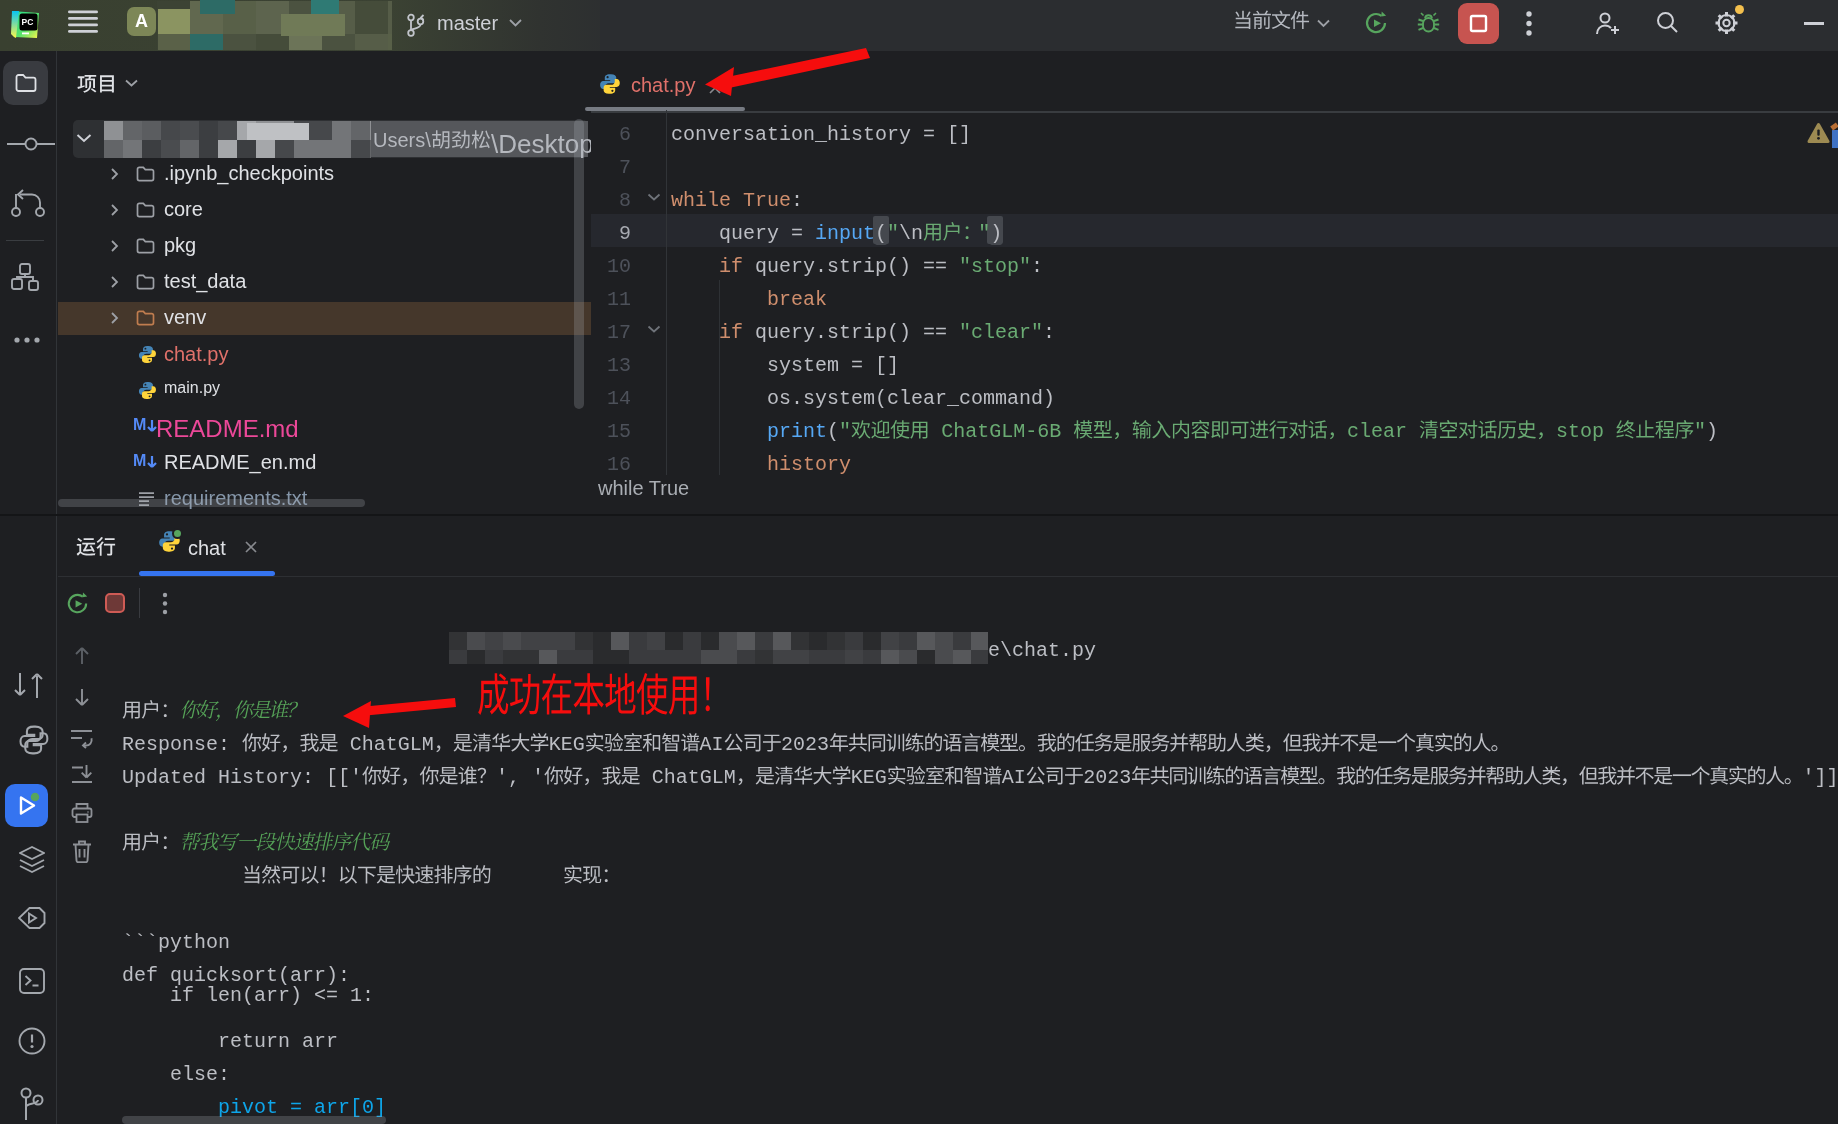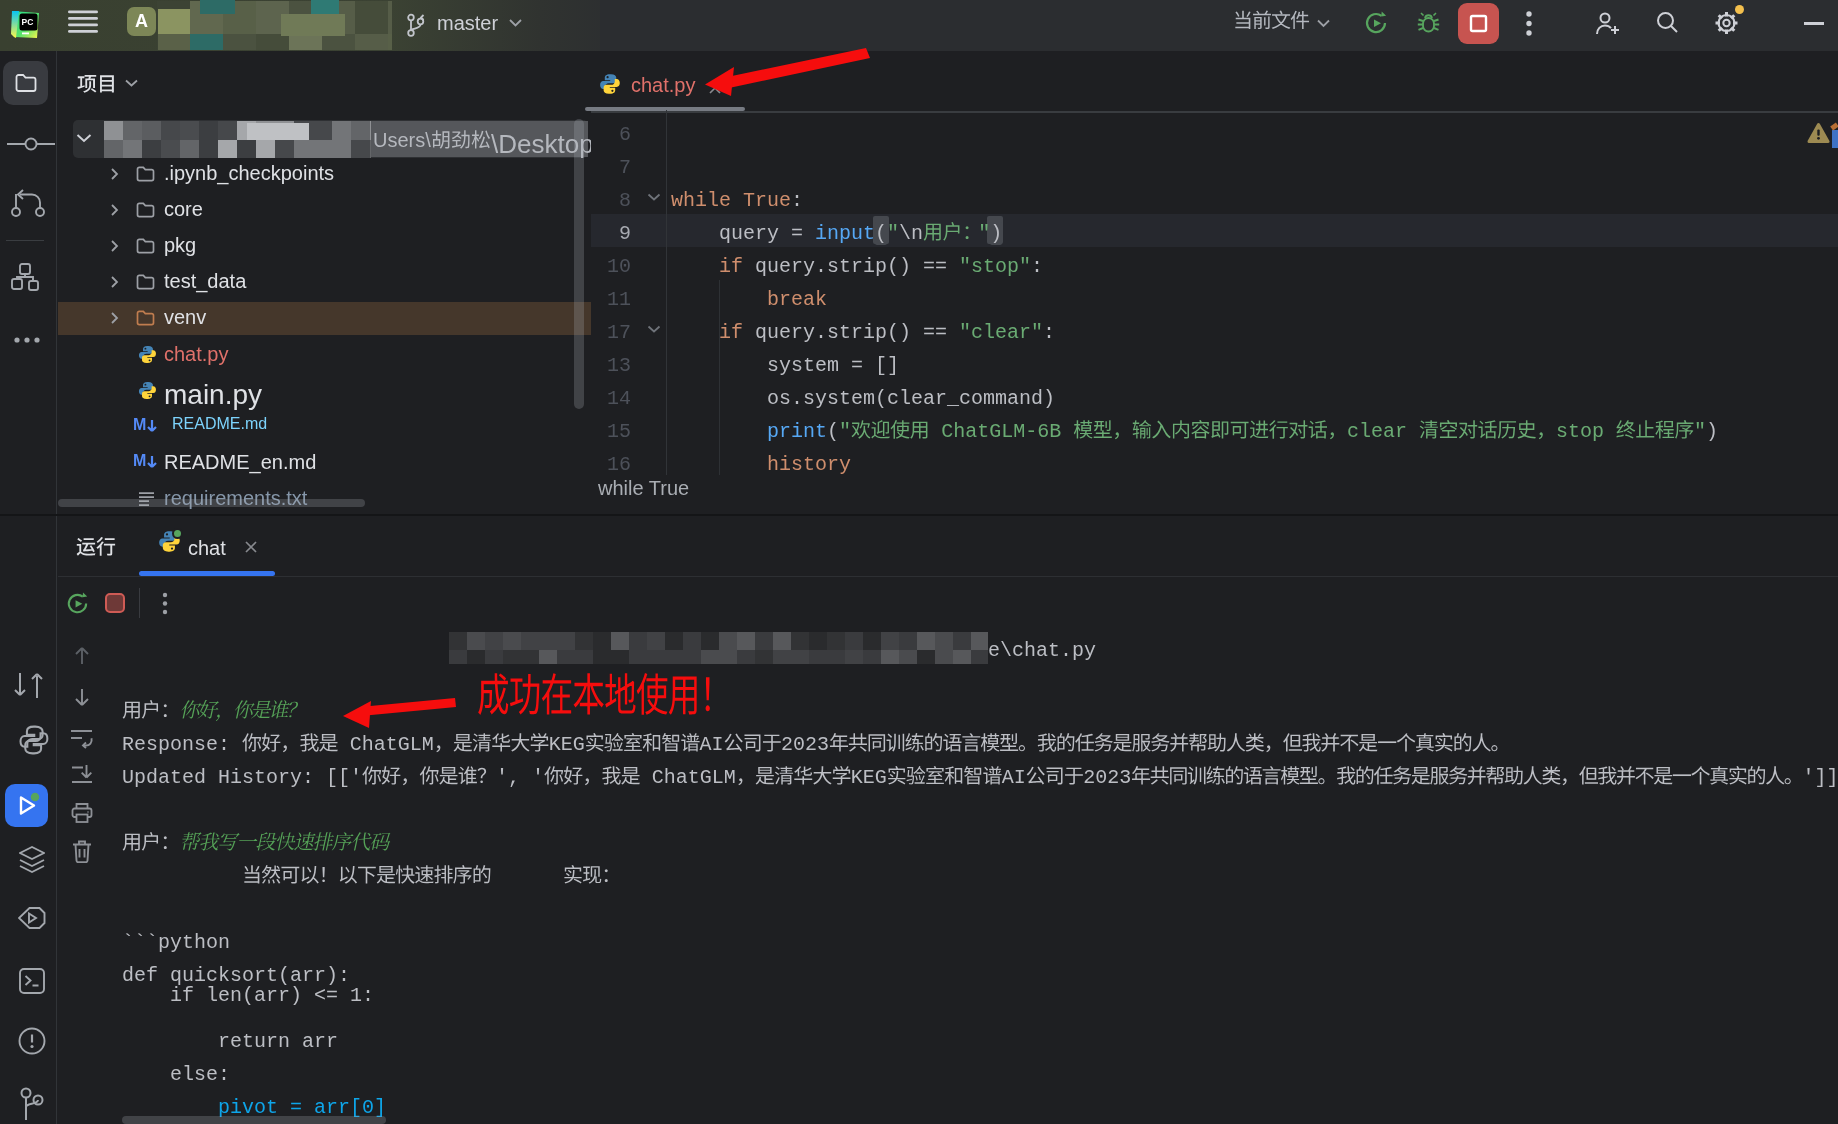--- a/index.html
+++ b/index.html
@@ -273,26 +273,26 @@
       <path d="M1.5 3.2a1.8 1.8 0 0 1 1.8-1.8h4l2 2.2h6.4a1.8 1.8 0 0 1 1.8 1.8v7.4a1.8 1.8 0 0 1-1.8 1.8H3.3a1.8 1.8 0 0 1-1.8-1.8z"></path>
     </svg>
     <div class="abs" style="left:164px;top:306px;font-size:20px;color:#dfe1e5;font-family:'Liberation Sans';white-space:pre">venv</div>
     <svg class="ico" style="left:138px;top:345px" width="19" height="19" viewBox="0 0 22 22">
       <use href="#pylogo"></use>
     </svg>
     <div class="abs" style="left:164px;top:343px;font-size:20px;color:#e0716a;font-family:'Liberation Sans';white-space:pre">chat.py</div>
     <svg class="ico" style="left:138px;top:381px" width="19" height="19" viewBox="0 0 22 22">
       <use href="#pylogo"></use>
     </svg>
-    <div class="abs" style="left:164px;top:379px;font-size:28px;color:#dfe1e5;font-family:'Liberation Sans';white-space:pre">main.py</div>
+    <div class="abs" style="left:164px;top:379px;font-size:16px;color:#dfe1e5;font-family:'Liberation Sans';white-space:pre">main.py</div>
     <div class="abs" style="left:133px;top:416px;font-size:16px;font-weight:bold;color:#548af7;font-family:'Liberation Sans'">M</div>
     <svg class="ico" style="left:147px;top:419px" width="10" height="14" viewBox="0 0 10 14" fill="none" stroke="#548af7" stroke-width="2.2">
       <path d="M5 1v10M5 12l-4-4M5 12l4-4"></path>
     </svg>
-    <div class="abs" style="left:172px;top:415px;font-size:16px;color:#7dd3fc;font-family:'Liberation Sans';white-space:pre">README.md</div>
+    <div class="abs" style="left:156px;top:415px;font-size:24px;color:#ec4899;font-family:'Liberation Sans';white-space:pre">README.md</div>
     <div class="abs" style="left:133px;top:452px;font-size:16px;font-weight:bold;color:#548af7;font-family:'Liberation Sans'">M</div>
     <svg class="ico" style="left:147px;top:455px" width="10" height="14" viewBox="0 0 10 14" fill="none" stroke="#548af7" stroke-width="2.2">
       <path d="M5 1v10M5 12l-4-4M5 12l4-4"></path>
     </svg>
     <div class="abs" style="left:164px;top:451px;font-size:20px;color:#dfe1e5;font-family:'Liberation Sans';white-space:pre">README_en.md</div>
     <svg class="ico" style="left:138px;top:491px" width="17" height="16" viewBox="0 0 17 16" stroke="#9da0a6" stroke-width="1.7">
       <path d="M1 2.2h15M1 6.2h15M1 10.2h10M1 14.2h10" fill="none"></path>
     </svg>
     <div class="abs" style="left:164px;top:487px;font-size:20px;color:#8596a9;font-family:'Liberation Sans';white-space:pre">requirements.txt</div>
 
@@ -328,20 +328,21 @@
     <div style="position:absolute;left:591px;top:449.7px;width:40px;text-align:right;font-family:'Liberation Mono',monospace;font-size:20px;line-height:30px;color:#4d515a">16</div>
 <svg class="ico" style="left:646px;top:192px" width="16" height="11" viewBox="0 0 16 11" fill="none" stroke="#6f737a" stroke-width="1.8">
       <path d="M2.5 2.5l5.5 5 5.5-5"></path>
     </svg>
 <svg class="ico" style="left:646px;top:324px" width="16" height="11" viewBox="0 0 16 11" fill="none" stroke="#6f737a" stroke-width="1.8">
       <path d="M2.5 2.5l5.5 5 5.5-5"></path>
     </svg>
 <div class="abs" style="left:666px;top:110px;width:1px;height:365px;background:#313438"></div>
 <div class="abs" style="left:719px;top:280px;width:1px;height:195px;background:#2e3135"></div>
 
+<div class="ecl" style="left:671px;top:119.7px"><span style="color:#bcbec4">conversation_history = []</span></div>
     <div class="ecl" style="left:671px;top:185.7px"><span style="color:#cf8e6d">while </span><span style="color:#cf8e6d">True</span><span style="color:#bcbec4">:</span></div>
     <div class="ecl" style="left:671px;top:218.7px"><span style="color:#bcbec4">    query = </span><span style="color:#56a8f5">input</span><span style="color:#bcbec4;background:#45484e;border-radius:2px">(</span><span style="color:#6aab73">"</span><span style="color:#bcbec4">\n</span><i style="width:39.1px"></i><i style="width:16px"></i><span style="color:#6aab73">"</span><span style="color:#bcbec4;background:#45484e;border-radius:2px">)</span></div>
     <div class="ecl" style="left:671px;top:251.7px"><span style="color:#bcbec4">    </span><span style="color:#cf8e6d">if </span><span style="color:#bcbec4">query.strip() == </span><span style="color:#6aab73">"stop"</span><span style="color:#bcbec4">:</span></div>
     <div class="ecl" style="left:671px;top:284.7px"><span style="color:#bcbec4">        </span><span style="color:#cf8e6d">break</span></div>
     <div class="ecl" style="left:671px;top:317.7px"><span style="color:#bcbec4">    </span><span style="color:#cf8e6d">if </span><span style="color:#bcbec4">query.strip() == </span><span style="color:#6aab73">"clear"</span><span style="color:#bcbec4">:</span></div>
     <div class="ecl" style="left:671px;top:350.7px"><span style="color:#bcbec4">        system = []</span></div>
     <div class="ecl" style="left:671px;top:383.7px"><span style="color:#bcbec4">        os.system(clear_command)</span></div>
     <div class="ecl" style="left:671px;top:416.7px"><span style="color:#bcbec4">        </span><span style="color:#56a8f5">print</span><span style="color:#bcbec4">(</span><span style="color:#6aab73">"</span><i style="width:78.2px"></i><span> </span><span style="color:#6aab73">ChatGLM-6B</span><span> </span><i style="width:273.7px"></i><span style="color:#6aab73">clear</span><span> </span><i style="width:136.85px"></i><span style="color:#6aab73">stop</span><span> </span><i style="width:78.2px"></i><span style="color:#6aab73">"</span><span style="color:#bcbec4">)</span></div>
     <div class="ecl" style="left:671px;top:449.7px"><span style="color:#bcbec4">        </span><span style="color:#cf8e6d">history</span></div>
 

